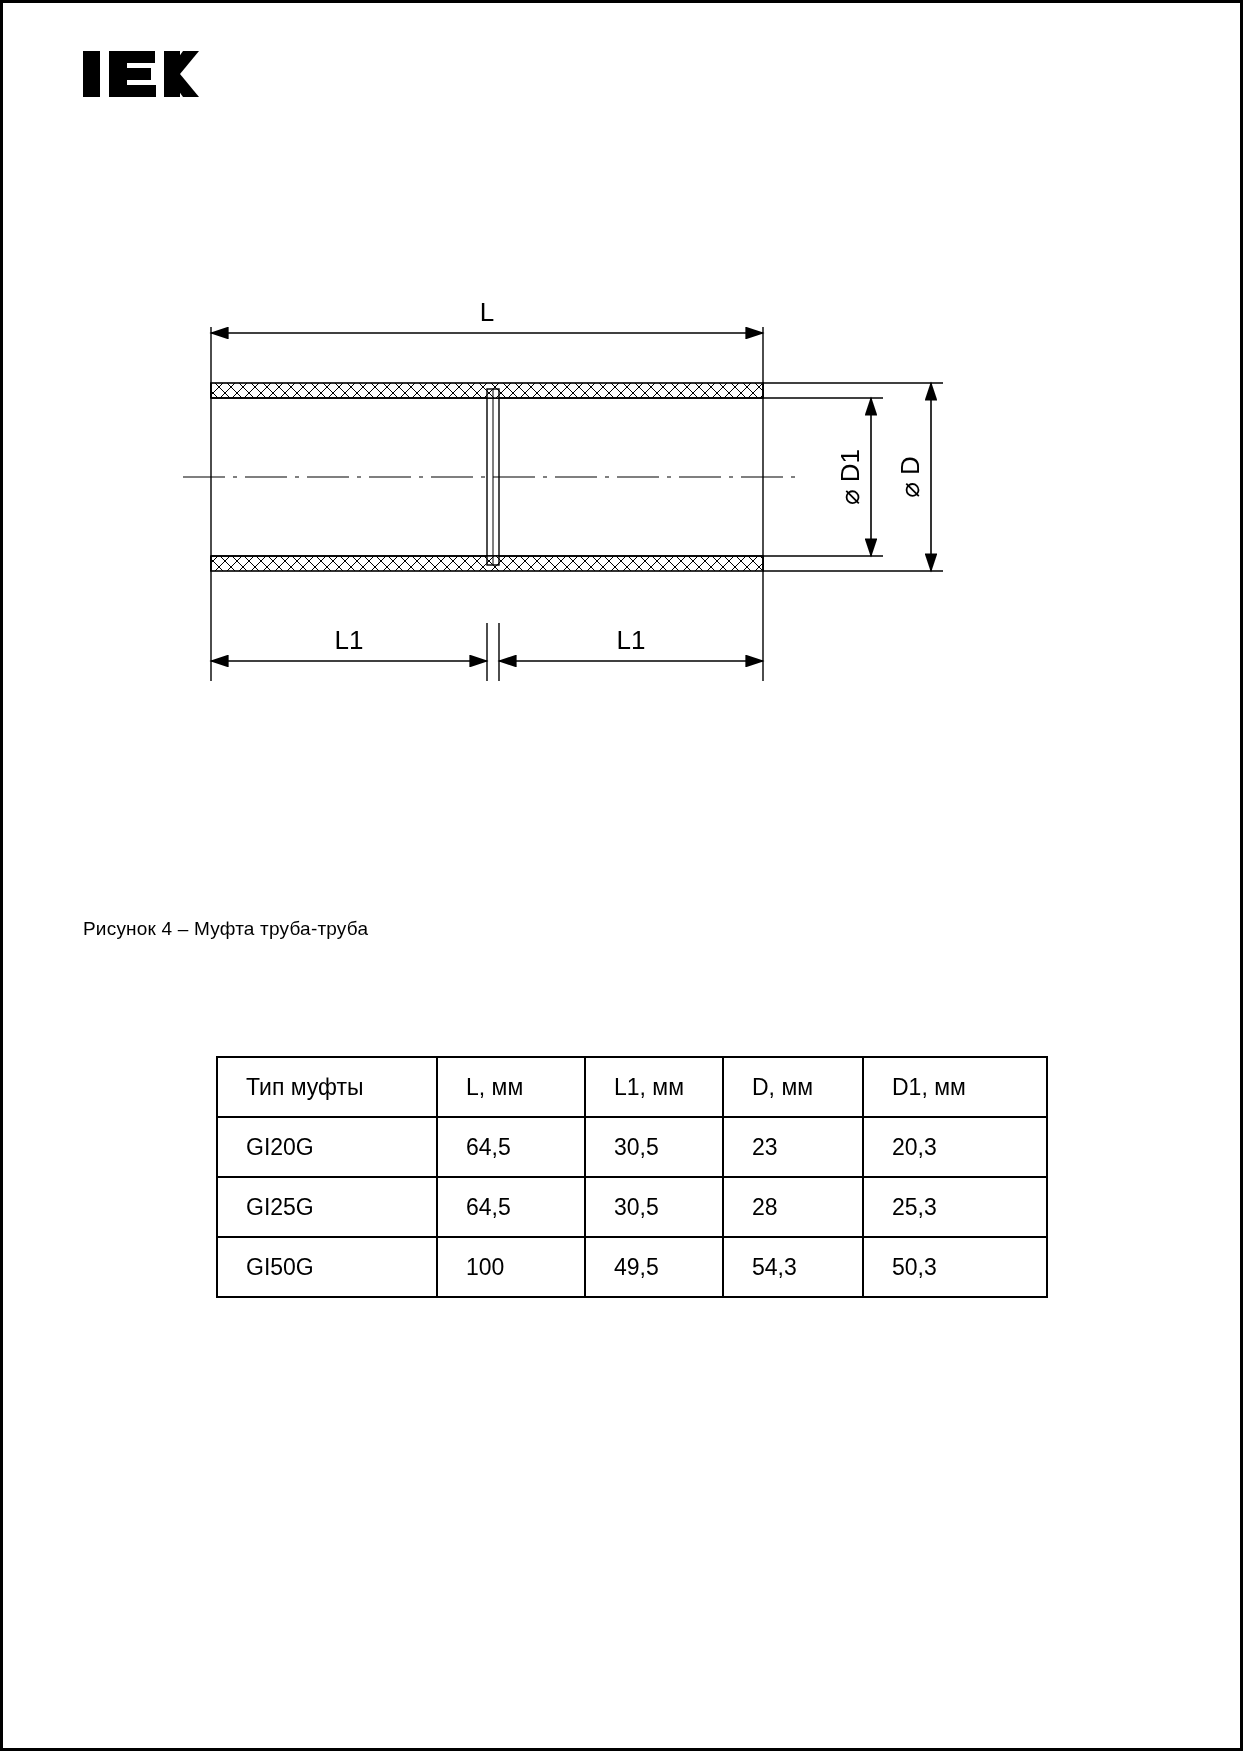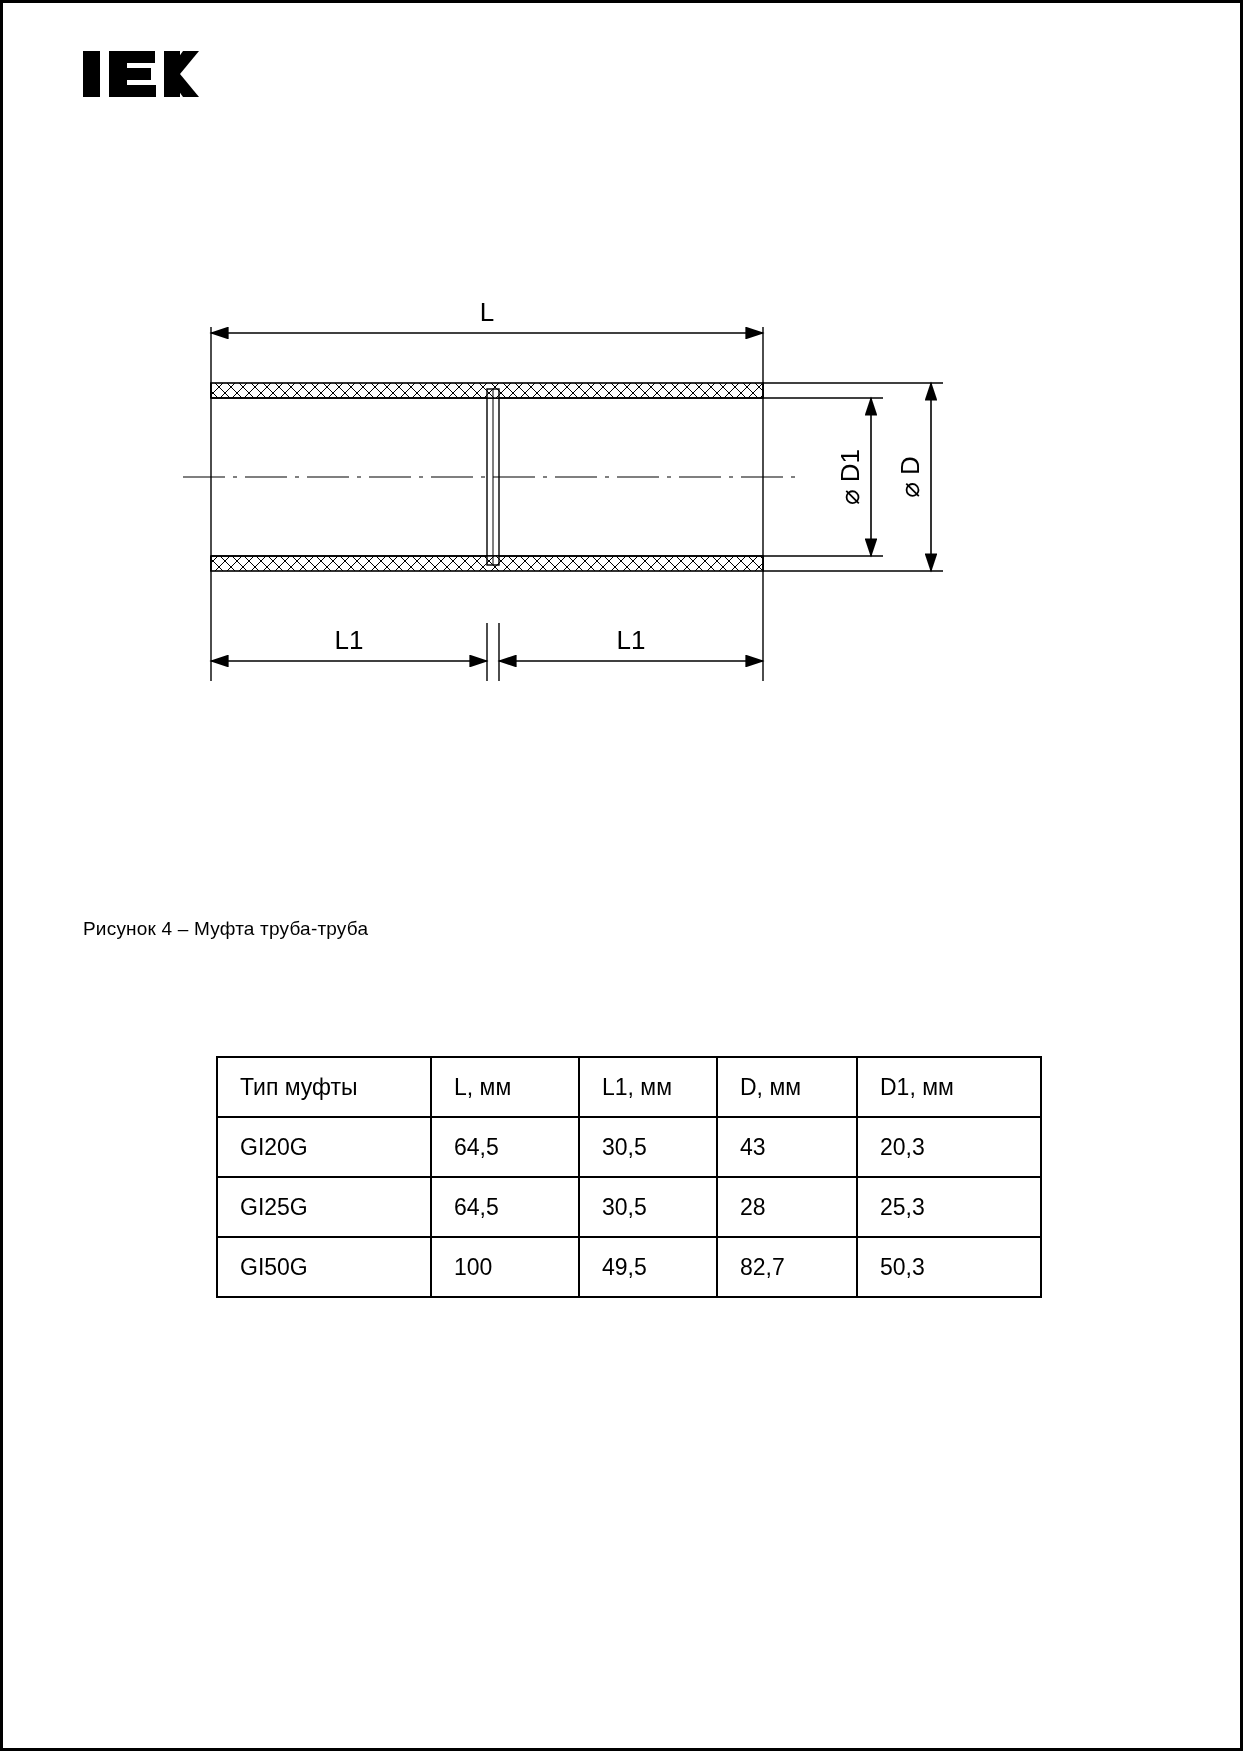--- a/index.html
+++ b/index.html
@@ -55,21 +55,21 @@
   }
   table.spec {
     border-collapse: collapse;
     width: 800px;
     table-layout: fixed;
   }
   table.spec th, table.spec td {
     font-size: 23px;
     font-weight: normal;
     text-align: left;
-    padding: 14px 0 14px 22px;
+    padding: 14px 0 14px 28px;
     border-bottom: 2px solid #000000;
     border-right: 2px solid #000000;
     height: 30px;
     vertical-align: middle;
     color: #000000;
   }
   table.spec th {
     border-top: 2px solid #000000;
   }
   table.spec th:first-child, table.spec td:first-child {
@@ -188,34 +188,34 @@
           <th>L1, мм</th>
           <th>D, мм</th>
           <th>D1, мм</th>
         </tr>
       </thead>
       <tbody>
         <tr>
           <td>GI20G</td>
           <td>64,5</td>
           <td>30,5</td>
-          <td>43</td>
+          <td>23</td>
           <td>20,3</td>
         </tr>
         <tr>
           <td>GI25G</td>
           <td>64,5</td>
           <td>30,5</td>
           <td>28</td>
           <td>25,3</td>
         </tr>
         <tr>
           <td>GI50G</td>
           <td>100</td>
           <td>49,5</td>
-          <td>82,7</td>
+          <td>54,3</td>
           <td>50,3</td>
         </tr>
       </tbody>
     </table>
   </div>
 
 </div>
 
 </body></html>

